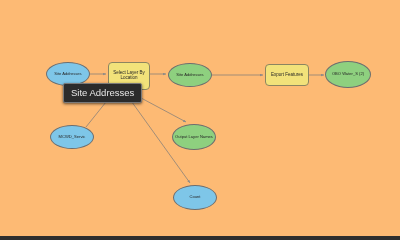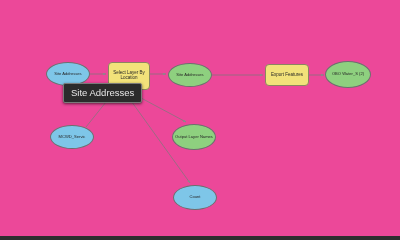--- a/index.html
+++ b/index.html
@@ -4,21 +4,21 @@
 <style>
   html, body {
     margin: 0;
     padding: 0;
     background: #2e2e2e;
   }
   #app {
     position: relative;
     width: 400px;
     height: 236px;
-    background: #ec4899;
+    background: #fdba74;
     overflow: hidden;
     font-family: "Liberation Sans", sans-serif;
   }
   #edge-layer {
     position: absolute;
     left: 0;
     top: 0;
     width: 400px;
     height: 236px;
   }

